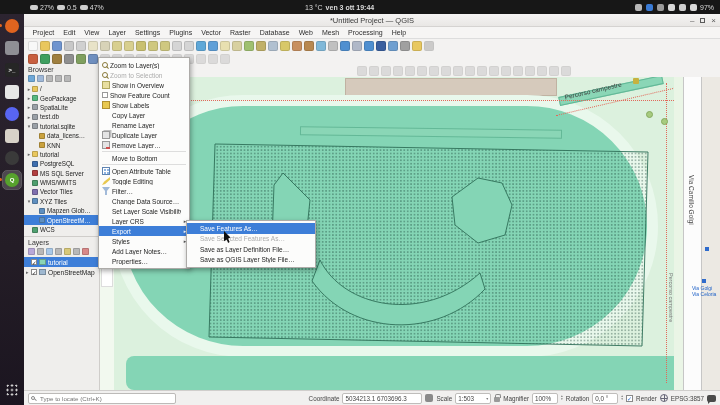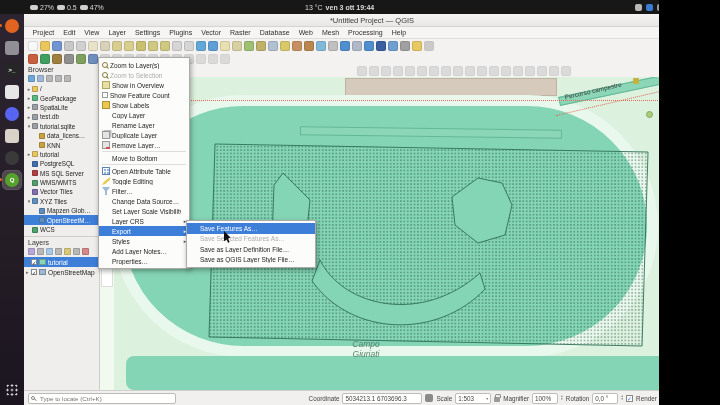--- a/index.html
+++ b/index.html
@@ -1,18 +1,18 @@
 <!DOCTYPE html>
 <html><head>
 <meta charset="utf-8">
 <style>
   * { margin:0; padding:0; box-sizing:border-box; }
   html,body { background:#000; }
   body { font-family:"Liberation Sans", sans-serif; }
-  .screen { position:relative; width:659px; height:405px; overflow:hidden; background:#15803d; }
+  .screen { position:relative; width:720px; height:405px; overflow:hidden; background:#15803d; }
 
   
   .topbar { position:absolute; left:0; top:0; width:720px; height:14px; background:#171717; color:#dcdcdc; display:flex; align-items:center; font-size:7px; }
   .topbar .grp { display:flex; align-items:center; gap:3px; }
   .tb-left { margin-left:30px; gap:9px; }
   .tb-center { position:absolute; left:305px; display:flex; align-items:center; gap:6px; }
   .tb-right { position:absolute; right:6px; display:flex; align-items:center; gap:5px; }
   .ind { display:flex; align-items:center; gap:2px; }
   .ind .pict { width:8px; height:5px; background:#cfcfcf; border-radius:2px; display:inline-block; }
   .tray-dot { width:7px; height:7px; border-radius:2px; display:inline-block; }
@@ -470,24 +470,20 @@
       <div class="abs" style="left:533px;top:1px;width:6px;height:6px;background:#c6b23f;border-radius:1px"></div>
 
       <div class="abs maplabel" style="left:10px;top:13px;transform:rotate(-2deg)">Percorso campestre</div>
       <div class="abs maplabel" style="left:464px;top:10px;transform:rotate(-13deg)">Percorso campestre</div>
       <div class="abs maplabel vert" style="left:588px;top:98px;font-size:6.5px;color:#444">Via Camillo Golgi</div>
       <div class="abs maplabel vert" style="left:568px;top:196px;font-size:5.5px;color:#777">Percorso campestre</div>
       <div class="abs stops" style="left:592px;top:208px;width:28px">
         <div>Via Golgi</div>
         <div>Via Celoria</div>
       </div>
-      <div class="abs campo" style="left:228px;top:263px;width:76px">
-        <div>Campo</div>
-        <div>Giuriati</div>
-      </div>
     </div>
 
     <div class="ctxmenu">
 
     <div class="cmi">
           <span class="icslot ic-zoom"></span>
           <span class="cmlabel">Zoom to Layer(s)</span>
           <span class="cmarrow"></span>
         </div>
         <div class="cmi disabled">

